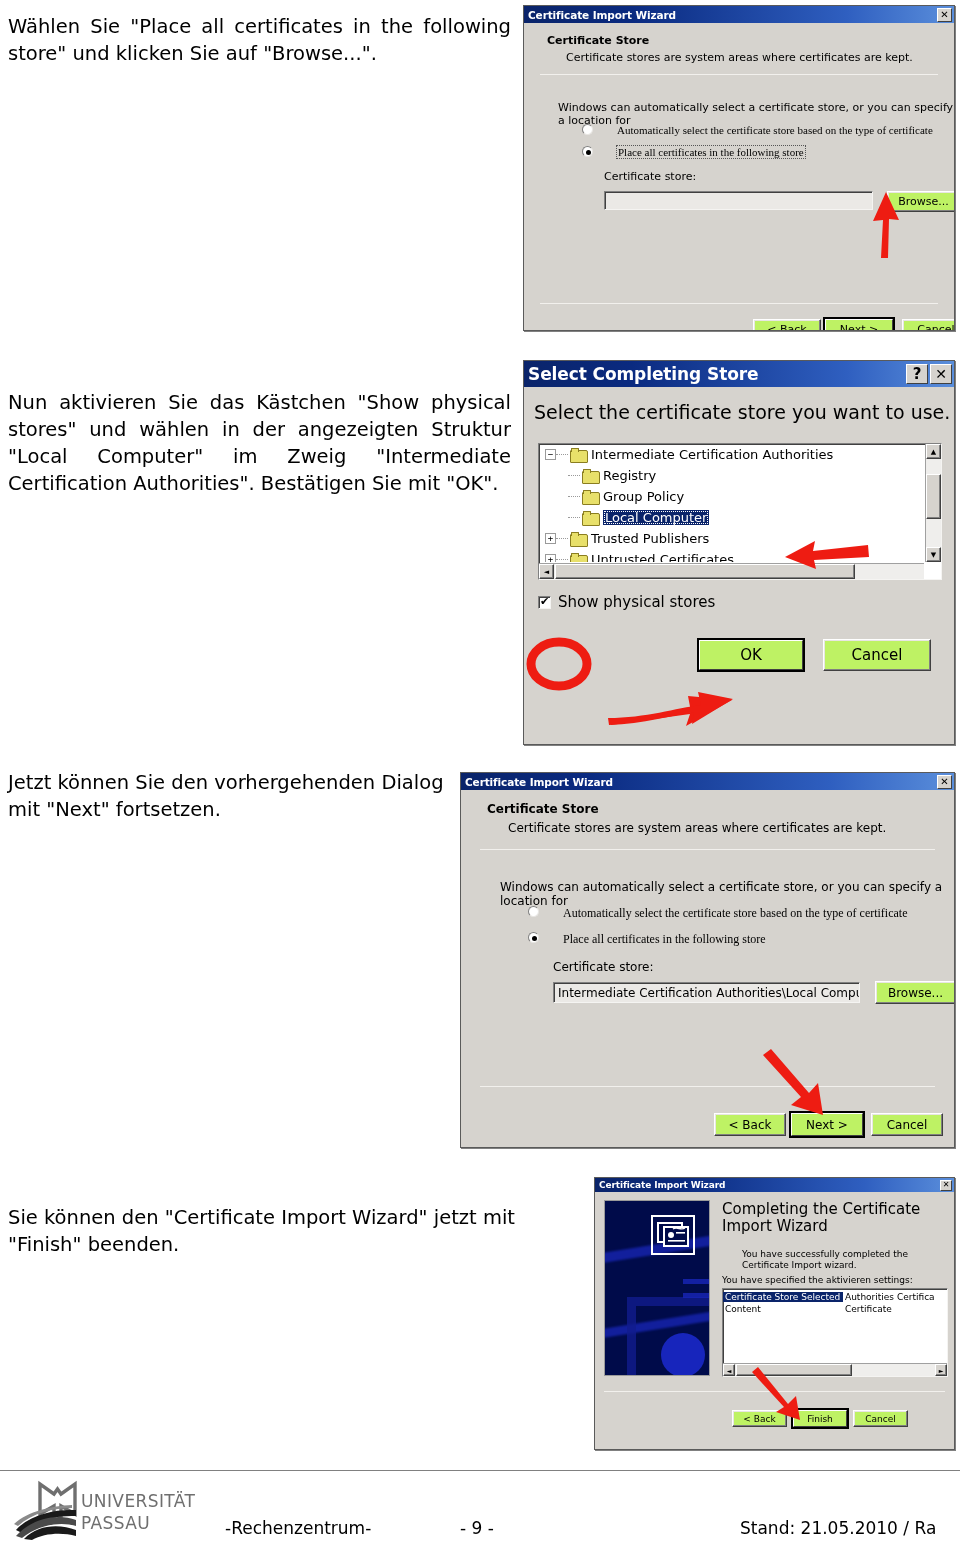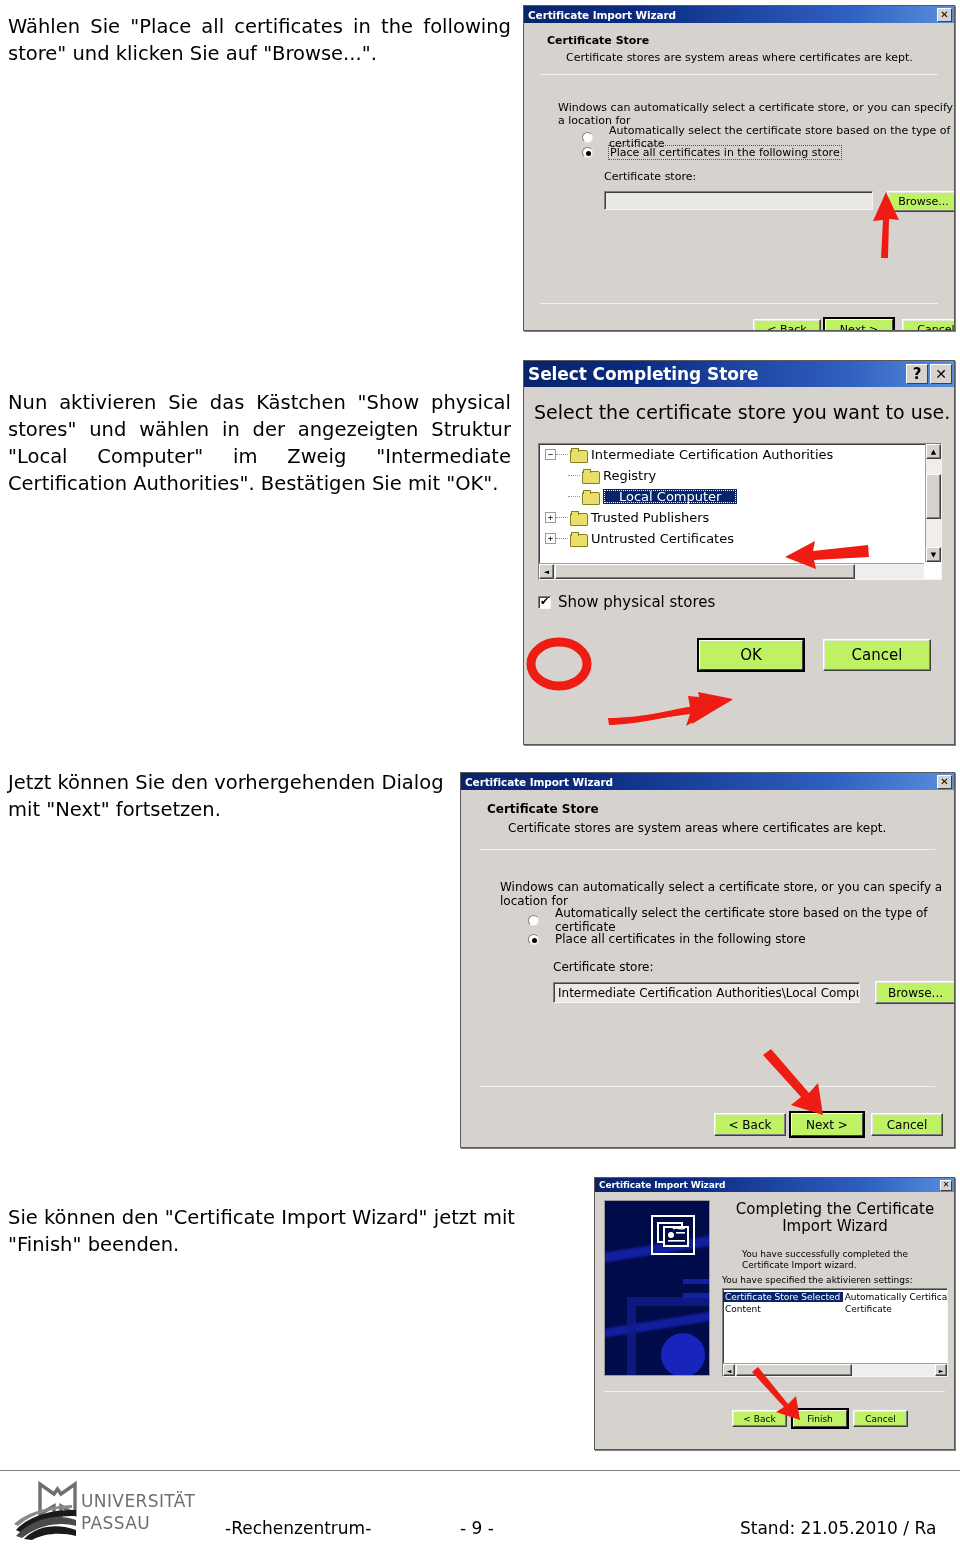--- a/index.html
+++ b/index.html
@@ -72,21 +72,21 @@
     background: #fff;
     border: 1px solid #808080;
     border-right-color:#e8e6e3; border-bottom-color:#e8e6e3;
     position: relative; vertical-align: middle;
     flex: 0 0 auto;
   }
   .radio.on::after {
     content:''; position:absolute; left:3px; top:3px;
     width:5px; height:5px; border-radius:50%; background:#000;
   }
-  .radio-row { display:flex; align-items:center; gap:16px; font-size:11px; }
+  .radio-row { display:flex; align-items:flex-start; gap:24px; font-size:11px;font-family:Liberation Serif, serif; }
   .focus-label { outline: 1px dotted #555; padding: 0 1px; }
 
   .textbox {
     background: #ebe9e6;
     border: 1px solid #808080;
     border-right-color:#f5f4f2; border-bottom-color:#f5f4f2;
     box-shadow: inset 1px 1px 0 #404040;
     font-size: 11px;
     padding: 2px 4px;
     overflow: hidden; white-space: nowrap;
@@ -129,21 +129,21 @@
   }
   .folder::before {
     content:''; position:absolute; left:0; top:2px; width:16px; height:11px;
     background:#e8e06a; border:1px solid #8a7d20; border-radius:1px 2px 1px 1px;
   }
   .folder::after {
     content:''; position:absolute; left:1px; top:0px; width:6px; height:3px;
     background:#e8e06a; border:1px solid #8a7d20; border-bottom:none; border-radius:1px 1px 0 0;
   }
   .tree-label { white-space:nowrap; }
-  .tree-label.sel { background:#0a246a; color:#fff; padding:0 16px; }
+  .tree-label.sel { background:#0a246a; color:#fff; padding:0 2px; }
   .tree-label.sel.dotted { outline:1px dotted #fff; outline-offset:-2px; }
 
   .sbar-v {
     position:absolute; right:0; top:0; bottom:0; width:16px; background:#d6d3ce;
     border-left:1px solid #a0a0a0;
   }
   .sbar-h {
     position:absolute; left:0; right:0; bottom:0; height:16px; background:#d6d3ce;
     border-top:1px solid #a0a0a0;
   }
@@ -174,21 +174,21 @@
 
   
   .ann { position:absolute; pointer-events:none; }
 
   
   .wiz-img {
     background:#000b4a;
     border:1px solid #9a9a9a;
     position:relative; overflow:hidden;
   }
-  .wiz-h1 { font-size:15px; font-family:"DejaVu Sans", sans-serif; line-height:1.12;text-align:center; }
+  .wiz-h1 { font-size:15px; font-family:"DejaVu Sans", sans-serif; line-height:1.12; }
   .wiz-p  { font-size:9px; line-height:1.22; }
   .listbox {
     background:#fff; border:1px solid #808080;
     border-right-color:#f5f4f2; border-bottom-color:#f5f4f2;
     box-shadow: inset 1px 1px 0 #404040;
     position:relative; overflow:hidden; font-size:9px;
   }
   .lb-row { display:flex; height:12px; align-items:center; }
   .lb-c1 { width:120px; padding-left:2px; white-space:nowrap; overflow:hidden; }
   .lb-c2 { padding-left:2px; white-space:nowrap; overflow:hidden; }
@@ -276,20 +276,25 @@
         <div class="tree-row" style="padding-left:6px;">
           <span class="expander">−</span>
           <span class="dots"></span>
           <span class="folder"></span>
           <span class="tree-label">Intermediate Certification Authorities</span>
         </div>
         <div class="tree-row" style="padding-left:29px;">
           <span class="dots"></span>
           <span class="folder"></span>
           <span class="tree-label">Registry</span>
+        </div>
+        <div class="tree-row" style="padding-left:29px;">
+          <span class="dots"></span>
+          <span class="folder"></span>
+          <span class="tree-label">Group Policy</span>
         </div>
         <div class="tree-row" style="padding-left:29px;">
           <span class="dots"></span>
           <span class="folder"></span>
           <span class="tree-label sel dotted">Local Computer</span>
         </div>
         <div class="tree-row" style="padding-left:6px;">
           <span class="expander">+</span>
           <span class="dots"></span>
           <span class="folder"></span>
@@ -422,21 +427,21 @@
       </svg>
     </div>
 
     <div class="wiz-h1" style="position:absolute; left:127px; top:9px; width:226px;">Completing the Certificate Import Wizard</div>
     <div class="wiz-p" style="position:absolute; left:127px; top:57px; width:210px;margin-left:20px;">You have successfully completed the Certificate Import wizard.</div>
     <div class="wiz-p" style="position:absolute; left:127px; top:83px; width:220px;">You have specified the aktivieren settings:</div>
 
     <div class="listbox" style="position:absolute; left:127px; top:96px; width:226px; height:89px;">
       <div class="lb-row sel" style="margin-top:2px;">
         <span class="lb-c1">Certificate Store Selected by User</span>
-        <span class="lb-c2">Automatically Certifica</span>
+        <span class="lb-c2">Authorities Certifica</span>
       </div>
       <div class="lb-row">
         <span class="lb-c1">Content</span>
         <span class="lb-c2">Certificate</span>
       </div>
       <div class="sbar-h" style="height:13px;">
         <div class="sb-btn" style="position:absolute; left:0; top:0; width:12px; height:12px; font-size:6px;">◄</div>
         <div class="sb-track" style="position:absolute; left:12px; top:0; right:12px; bottom:0;"></div>
         <div class="sb-thumb" style="position:absolute; left:13px; top:0; width:116px; height:12px;"></div>
         <div class="sb-btn" style="position:absolute; right:0; top:0; width:12px; height:12px; font-size:6px;">►</div>

